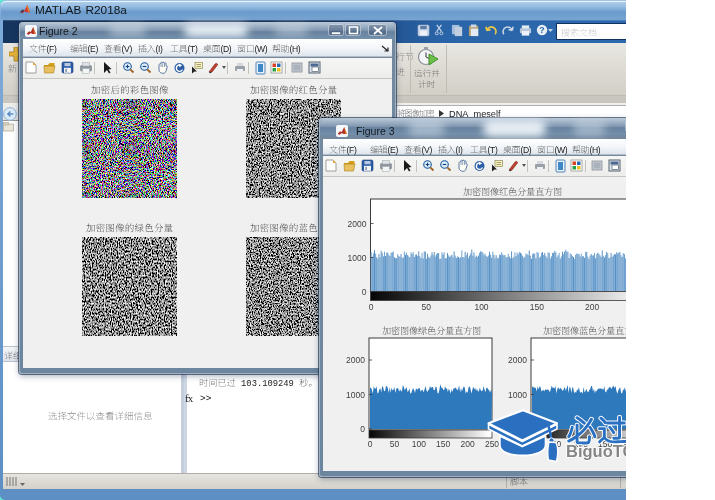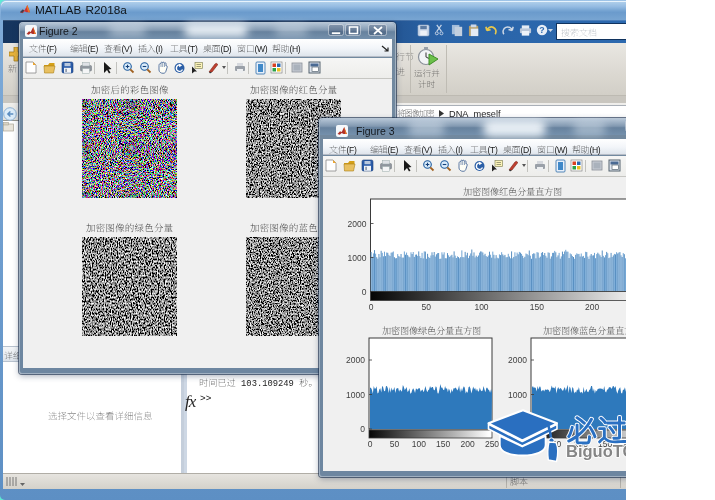--- a/index.html
+++ b/index.html
@@ -278,21 +278,21 @@
         <g fill="#222">
           <use href="#g13" transform="translate(4.0,10.1) scale(0.00920)"></use>
           <use href="#g29" transform="translate(13.2,10.1) scale(0.00920)"></use>
           <use href="#g30" transform="translate(22.4,10.1) scale(0.00920)"></use>
           <use href="#g31" transform="translate(31.6,10.1) scale(0.00920)"></use>
           <text x="46.1" y="10.1" font-family="Liberation Mono, sans-serif" font-size="8.8px" font-weight="normal">103.109249</text>
           <use href="#g32" transform="translate(104.2,10.1) scale(0.00920)"></use>
           <use href="#g33" transform="translate(113.4,10.1) scale(0.00920)"></use>
         </g>
       </svg>
-      <div class="abs" style="left:185px;top:392px;width:14px;height:13px;font-family:'Liberation Serif',serif;font-style:italic;font-size:17px;color:#222;letter-spacing:-1px">fx</div>
+      <div class="abs" style="left:185px;top:392px;width:14px;height:13px;font-family:'Liberation Serif',serif;font-size:11px;color:#222;letter-spacing:-1px">fx</div>
       <div class="abs" style="left:200px;top:393px;font-family:'Liberation Mono',monospace;font-size:9.5px;color:#111">&gt;&gt;</div>
 <div class="abs" style="left:698px;top:121px;width:14px;height:352px;background:linear-gradient(90deg,#e4e2dc,#d6d3cc)"></div>
 <div class="abs" style="left:698px;top:122px;width:13px;height:46px;background:#efeeea;border:1px solid #aaa8a0"></div>
 <svg style="position:absolute;left:700px;top:126px;overflow:visible" width="11" height="42">
         <g fill="#333">
           <use href="#g34" transform="translate(0,9.0) scale(0.00900)"></use>
           <use href="#g35" transform="translate(0,20.0) scale(0.00900)"></use>
           <use href="#g36" transform="translate(0,31.0) scale(0.00900)"></use>
         </g>
       </svg>

